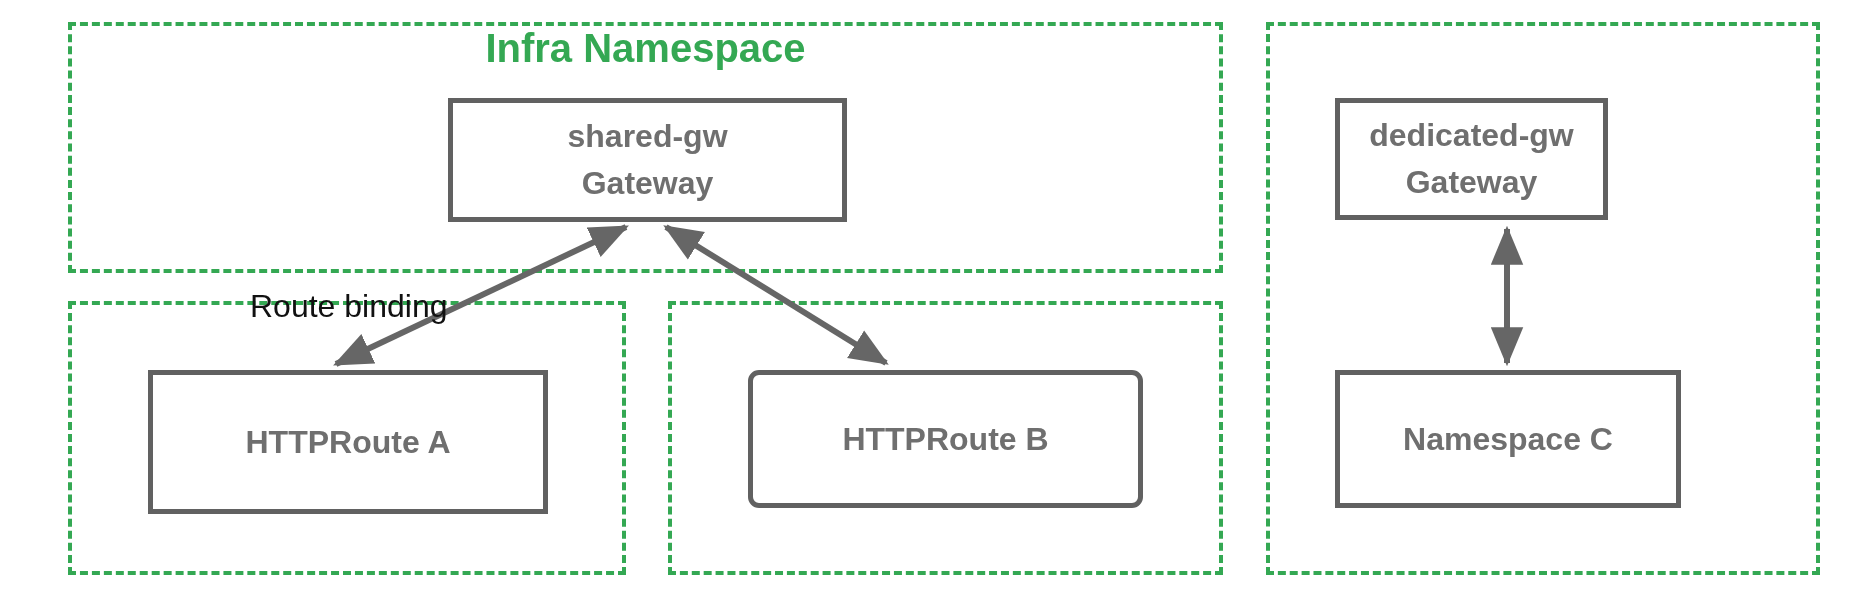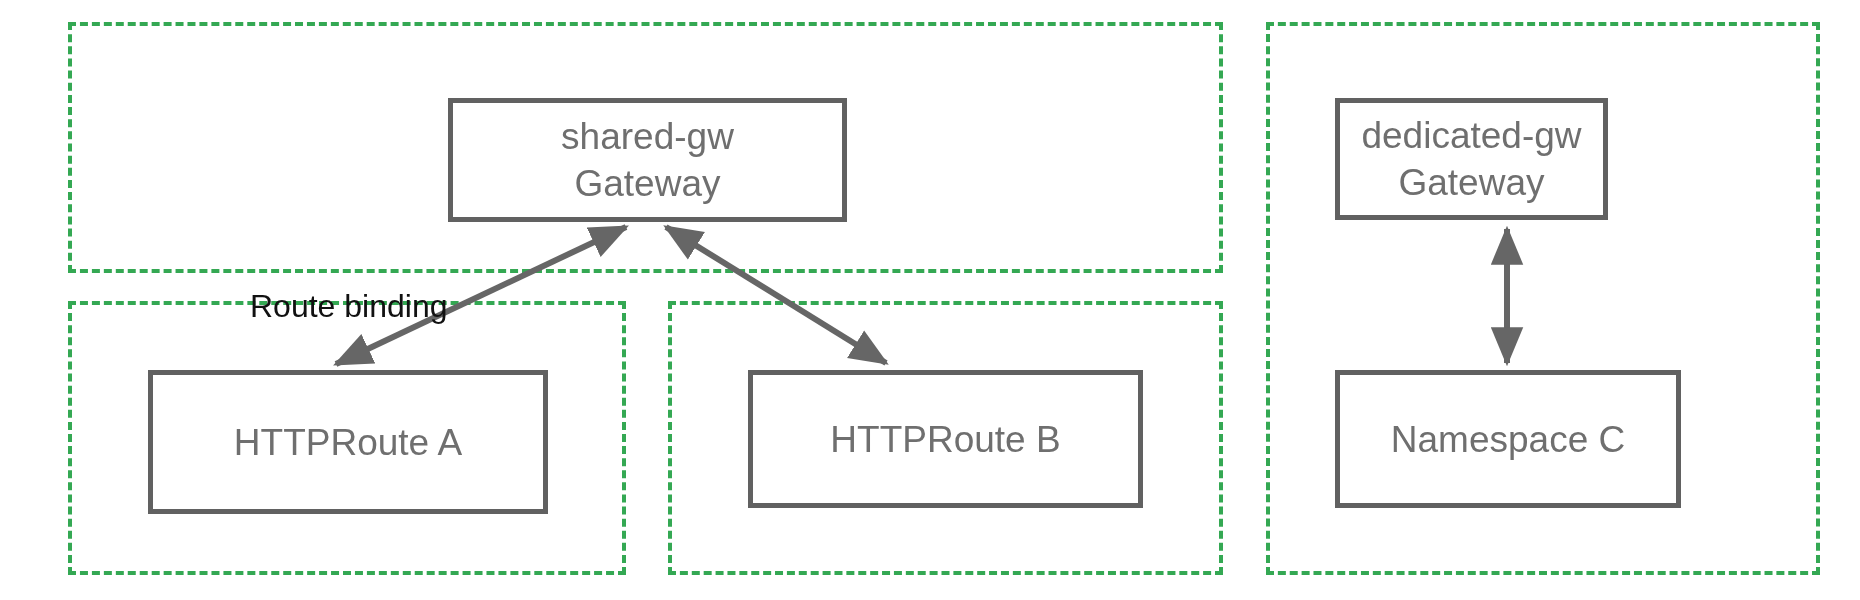--- a/index.html
+++ b/index.html
@@ -29,22 +29,22 @@
   .node {
     position:absolute;
     border:5px solid var(--node-border, #616161);
     background:#ffffff;
     box-sizing:border-box;
     display:flex;
     flex-direction:column;
     align-items:center;
     justify-content:center;
     color:var(--node-text, #6F6F6F);
-    font-weight:normal;
-    font-size:37px;
+    font-weight:bold;
+    font-size:32px;
     line-height:47px;
     text-align:center;
     z-index:2;
   }
   .edge-label {
     position:absolute;
     color:var(--edge-black, #111111);
     font-size:32px;
     line-height:38px;
     font-weight:normal;
@@ -77,35 +77,36 @@
       <marker id="ah-start" viewBox="0 0 12 10" refX="1" refY="5" markerWidth="6.5" markerHeight="5.5" orient="auto">
         <path class="arrowhead" d="M12,0 L0,5 L12,10 Z"></path>
       </marker>
     </defs>
     <line x1="626" y1="227" x2="336" y2="364" marker-start="url(#ah-start)" marker-end="url(#ah-end)"></line>
     <line x1="666" y1="227" x2="886" y2="363" marker-start="url(#ah-start)" marker-end="url(#ah-end)"></line>
     <line x1="1507" y1="229" x2="1507" y2="363" marker-start="url(#ah-start)" marker-end="url(#ah-end)"></line>
   </svg>
 
   <div class="ns" style="left:68px; top:22px; width:1155px; height:251px;"></div>
+  <div class="ns-label" style="left:68px; top:24px; width:1155px;">Infra Namespace</div>
 
   <div class="node" style="left:448px; top:98px; width:399px; height:124px;">
     <div>shared-gw</div>
     <div>Gateway</div>
   </div>
 
   <div class="edge-label" style="left:250px; top:242px;margin-top:45px;">Route binding</div>
 
   <div class="ns" style="left:68px; top:301px; width:558px; height:274px;"></div>
   <div class="node" style="left:148px; top:370px; width:400px; height:144px;">
     <div>HTTPRoute A</div>
   </div>
 
   <div class="ns" style="left:668px; top:301px; width:555px; height:274px;"></div>
-  <div class="node" style="left:748px; top:370px; width:395px; height:138px;">
+  <div class="node" style="left:748px; top:370px; width:395px; height:138px;border-radius:11px;">
     <div>HTTPRoute B</div>
   </div>
 
   <div class="ns" style="left:1266px; top:22px; width:554px; height:553px;"></div>
   <div class="node" style="left:1335px; top:98px; width:273px; height:122px;">
     <div>dedicated-gw</div>
     <div>Gateway</div>
   </div>
   <div class="node" style="left:1335px; top:370px; width:346px; height:138px;">
     <div>Namespace C</div>

